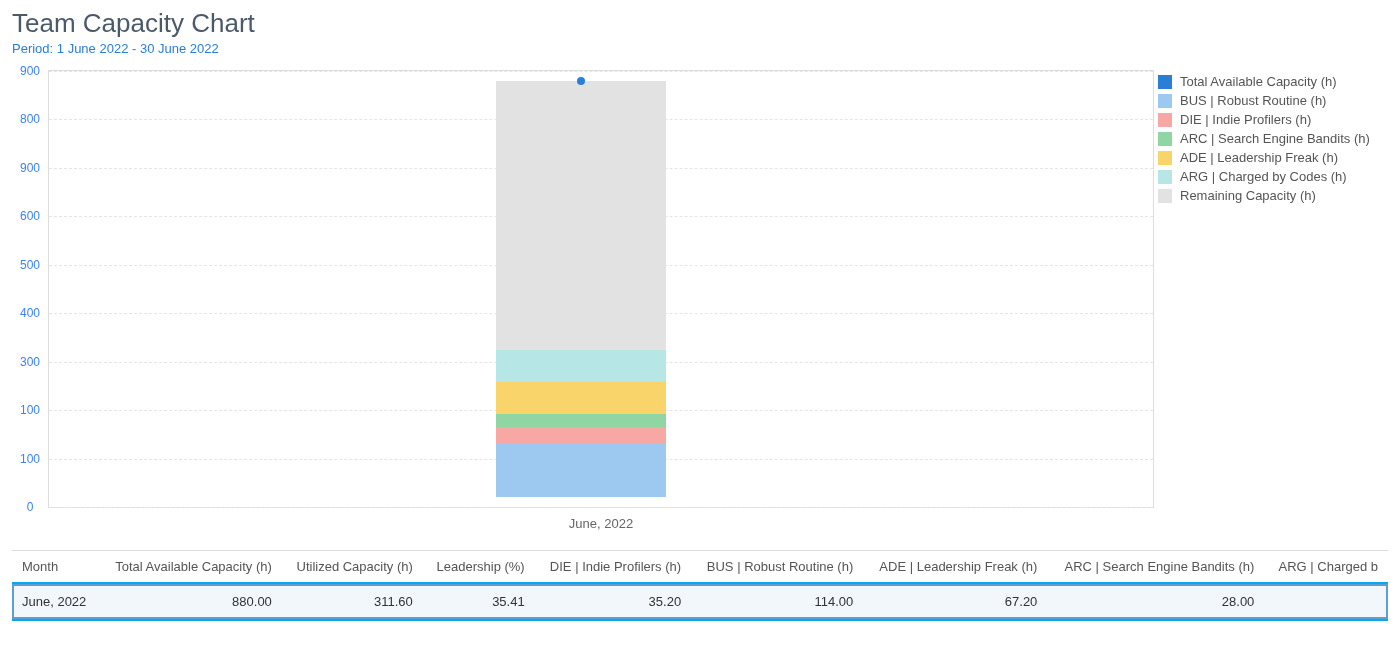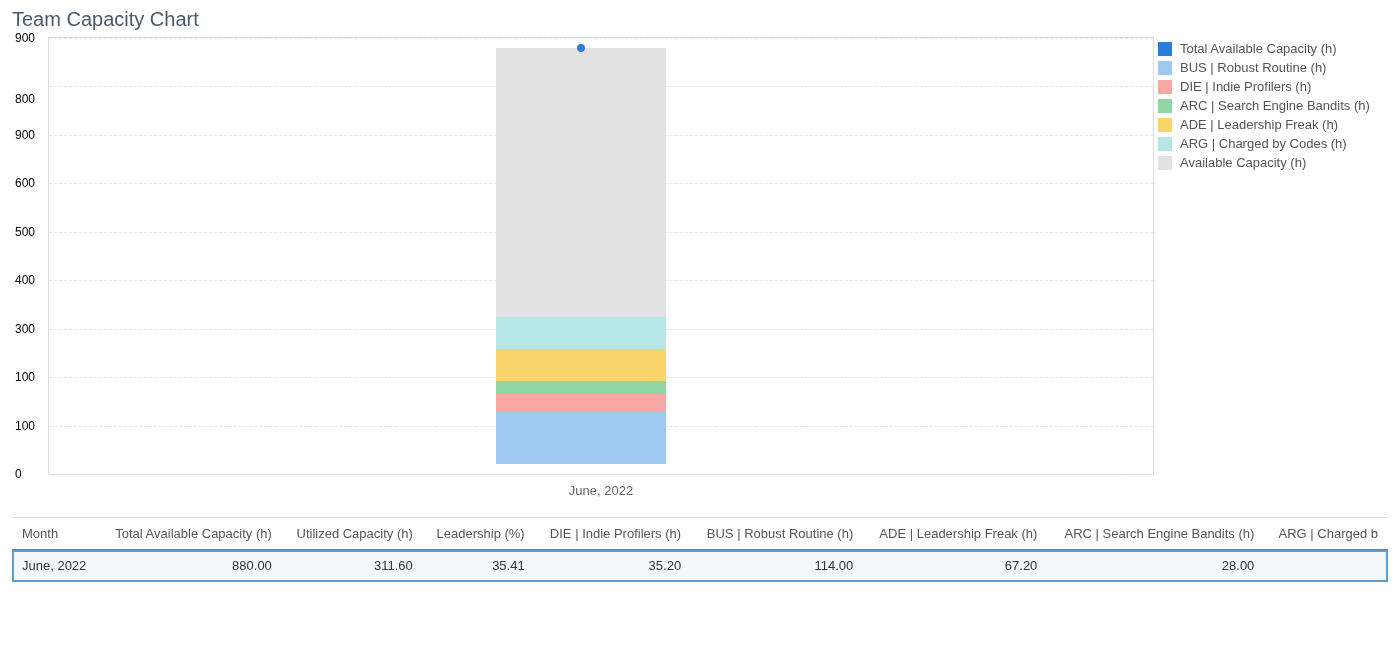--- a/index.html
+++ b/index.html
@@ -1,43 +1,46 @@
 <!DOCTYPE html>
 <html><head>
 <meta charset="utf-8">
 <style>
   html,body{margin:0;padding:0;font-family:"Segoe UI",Arial,sans-serif;color:#333;background:#fff;}
   .page{width:1400px;height:651px;box-sizing:border-box;padding:8px 12px 0 12px;}
-  .title{font-size:20px;font-weight:400;color:#4a5a6a;margin:0 0 2px 0;}
+  .title{font-size:26px;font-weight:400;color:#4a5a6a;margin:0 0 2px 0;}
   .period{font-size:13px;margin-bottom:10px;}
   .period a{color:#2a7ed8;text-decoration:none;}
   .chart-wrap{display:flex;}
   .chart{position:relative;flex:1;height:470px;border-top:0;}
   .legend{width:230px;padding-top:4px;font-size:13px;color:#555;}
   .legend-item{display:flex;align-items:center;margin:4px 0;}
   .legend-sw{width:14px;height:14px;margin-right:8px;flex:0 0 14px;}
   .plot{position:absolute;left:36px;right:4px;top:4px;bottom:28px;border:1px solid #ddd;}
   .grid-line{position:absolute;left:0;right:0;height:0;border-top:1px dashed #e5e5e5;}
-  .ytick{position:absolute;left:-34px;width:30px;text-align:left;font-size:12px;color:#000000;transform:translateY(-50%);}
+  .ytick{position:absolute;left:-34px;width:30px;text-align:center;font-size:12px;color:#3b82f6;transform:translateY(-50%);}
   .xlabel{position:absolute;left:0;right:0;bottom:-24px;text-align:center;font-size:13px;color:#666;}
   .bar-stack{position:absolute;bottom:0;width:170px;}
   .seg{width:100%;}
   .marker-dot{position:absolute;width:8px;height:8px;border-radius:50%;background:#2a7ed8;transform:translate(-50%,-50%);}
   .table{width:100%;border-collapse:collapse;font-size:13px;margin-top:14px;}
-  .table th,.table td{padding:8px 10px;border-bottom:1px solid #0ea5e9;text-align:right;white-space:nowrap;}
+  .table th,.table td{padding:8px 10px;border-bottom:4px solid #0ea5e9;text-align:right;white-space:nowrap;}
   .table th:first-child,.table td:first-child{text-align:left;}
   .table th{font-weight:400;color:#555;border-top:1px solid #ddd;}
   .table tr.sel{outline:2px solid #5b9fd6;outline-offset:-2px;background:#f2f7fb;}
   .table-scroll{overflow:hidden;width:100%;position:relative;}
 </style>
 </head>
 <body>
 
 <div class="page">
   <h1 class="title">Team Capacity Chart</h1>
+  <div class="period">
+    <a href="#">Period: 1 June 2022 - 30 June 2022</a>
+  </div>
 
   <div class="chart-wrap">
     <div class="chart">
       <div class="plot" id="plot">
 
       <div class="grid-line" style="top: 100%;"></div>
           <div class="ytick" style="top: 100%;">0</div>
           <div class="grid-line" style="top: 88.8889%;"></div>
           <div class="ytick" style="top: 88.8889%;">100</div>
           <div class="grid-line" style="top: 77.7778%;"></div>
@@ -46,21 +49,21 @@
           <div class="ytick" style="top: 66.6667%;">300</div>
           <div class="grid-line" style="top: 55.5556%;"></div>
           <div class="ytick" style="top: 55.5556%;">400</div>
           <div class="grid-line" style="top: 44.4444%;"></div>
           <div class="ytick" style="top: 44.4444%;">500</div>
           <div class="grid-line" style="top: 33.3333%;"></div>
           <div class="ytick" style="top: 33.3333%;">600</div>
           <div class="grid-line" style="top: 22.2222%;"></div>
           <div class="ytick" style="top: 22.2222%;">900</div>
           <div class="grid-line" style="top: 11.1111%;"></div>
-          <div class="ytick" style="top: 11.1111%; margin-top: 13px;">800</div>
+          <div class="ytick" style="top: 11.1111%;">800</div>
           <div class="grid-line" style="top: 0%;"></div>
           <div class="ytick" style="top: 0%;">900</div>
           <div class="xlabel">June, 2022</div>
           <div class="bar-stack" style="left: 447px; height: 97.7778%;">
             <div class="seg" title="Remaining Capacity (h): 568.4" style="height: 63.1556%; background: rgb(226, 226, 226);"></div>
             <div class="seg" title="ARG | Charged by Codes (h): 67.2" style="height: 7.46667%; background: rgb(182, 230, 230);"></div>
             <div class="seg" title="ADE | Leadership Freak (h): 67.2" style="height: 7.46667%; background: rgb(249, 212, 107);"></div>
             <div class="seg" title="ARC | Search Engine Bandits (h): 28" style="height: 3.11111%; background: rgb(143, 214, 164);"></div>
             <div class="seg" title="DIE | Indie Profilers (h): 35.2" style="height: 3.91111%; background: rgb(247, 168, 164);"></div>
             <div class="seg" title="BUS | Robust Routine (h): 114" style="height: 12.6667%; background: rgb(157, 201, 240);"></div>
@@ -88,21 +91,21 @@
         <div class="legend-item">
           <span class="legend-sw" style="background: rgb(249, 212, 107);"></span>
           <span>ADE | Leadership Freak (h)</span>
         </div>
         <div class="legend-item">
           <span class="legend-sw" style="background: rgb(182, 230, 230);"></span>
           <span>ARG | Charged by Codes (h)</span>
         </div>
         <div class="legend-item">
           <span class="legend-sw" style="background: rgb(226, 226, 226);"></span>
-          <span>Available Capacity (h)</span>
+          <span>Remaining Capacity (h)</span>
         </div>
       </div>
   </div>
 
   <div class="table-scroll">
     <table class="table" id="data-table">
       <thead>
           <tr id="thead-row">
             <th>Month</th>
             <th>Total Available Capacity (h)</th>

